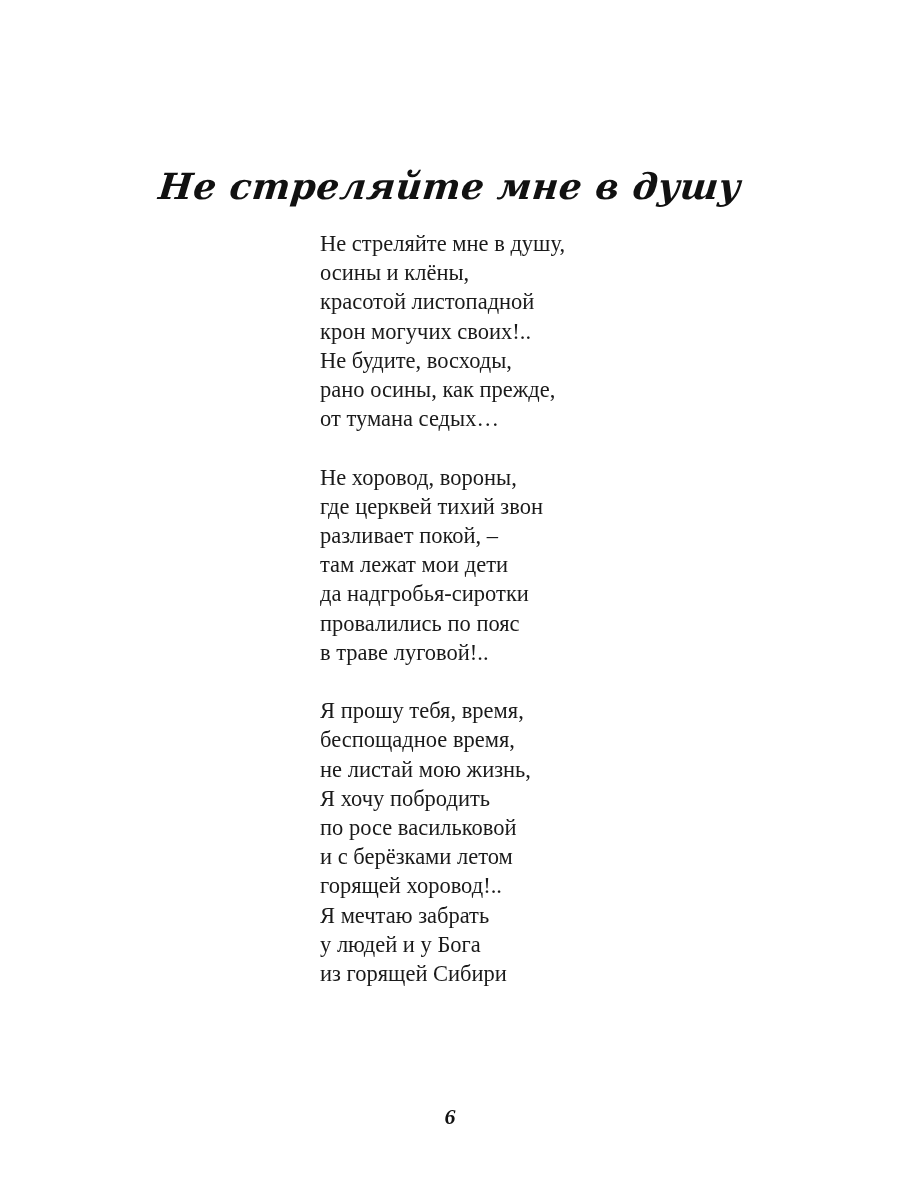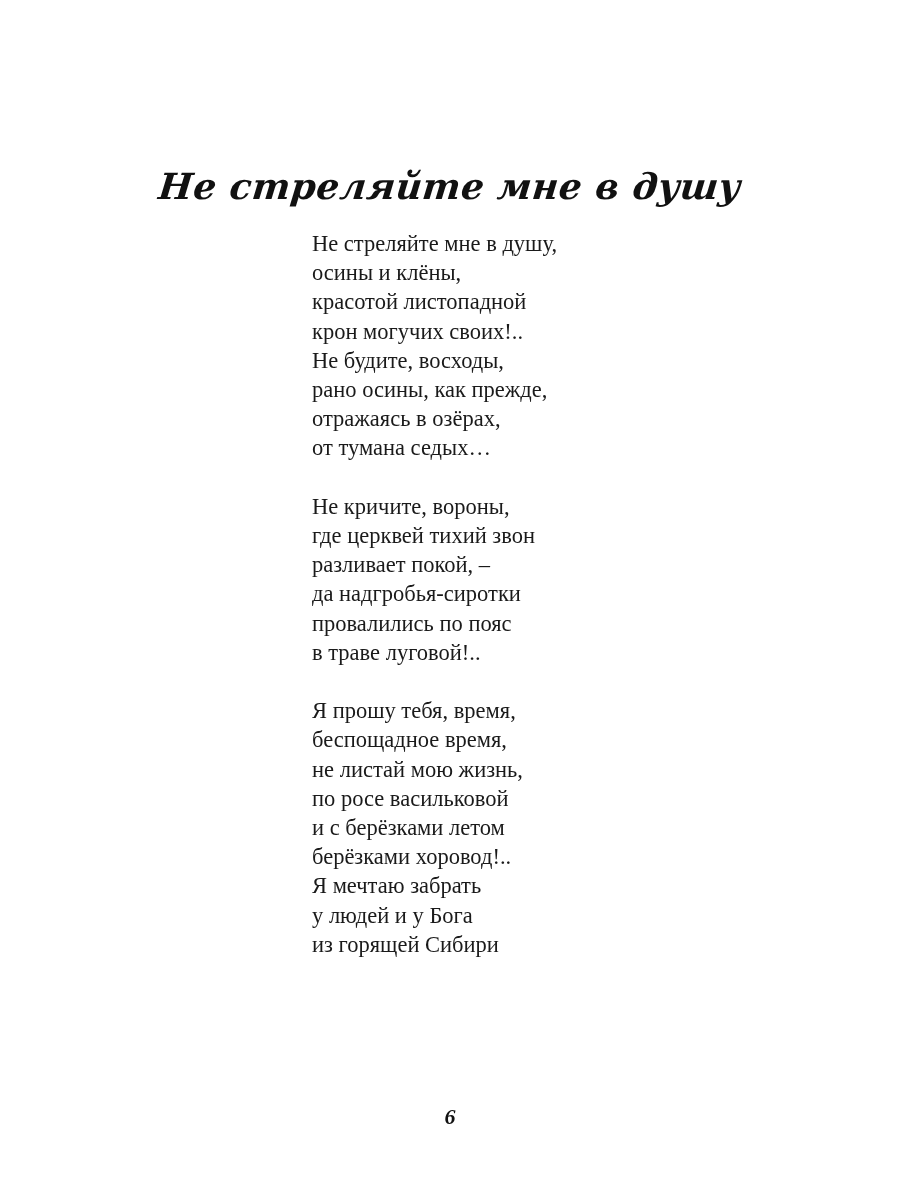--- a/index.html
+++ b/index.html
@@ -30,21 +30,21 @@
       font-style: italic;
       font-weight: bold;
       font-size: 36px;
       letter-spacing: 0.5px;
       color: #111111;
       line-height: 56px;
       transform: skewX(-6deg);
     }
     .poem {
       position: absolute;
-      left: 312px;
+      left: 320px;
       top: 229px;
       width: 400px;
       font-family: "Liberation Serif", serif;
       font-size: 22.5px;
       line-height: 29.2px;
       color: #1a1a1a;
     }
     .stanza {
       margin: 0 0 29.2px 0;
     }
@@ -73,40 +73,41 @@
   <h1 class="title" style="margin:0;">Не стреляйте мне в душу</h1>
 
   <div class="poem">
     <div class="stanza">
       <span class="line">Не стреляйте мне в душу,</span>
       <span class="line">осины и клёны,</span>
       <span class="line">красотой листопадной</span>
       <span class="line">крон могучих своих!..</span>
       <span class="line">Не будите, восходы,</span>
       <span class="line">рано осины, как прежде,</span>
-      <span class="line">отражаясь в озёрах,</span>
       <span class="line">от тумана седых…</span>
     </div>
 
     <div class="stanza">
-      <span class="line">Не кричите, вороны,</span>
+      <span class="line">Не хоровод, вороны,</span>
       <span class="line">где церквей тихий звон</span>
       <span class="line">разливает покой, –</span>
+      <span class="line">там лежат мои дети</span>
       <span class="line">да надгробья-сиротки</span>
       <span class="line">провалились по пояс</span>
       <span class="line">в траве луговой!..</span>
     </div>
 
     <div class="stanza">
       <span class="line">Я прошу тебя, время,</span>
       <span class="line">беспощадное время,</span>
       <span class="line">не листай мою жизнь,</span>
+      <span class="line">Я хочу побродить</span>
       <span class="line">по росе васильковой</span>
       <span class="line">и с берёзками летом</span>
-      <span class="line">берёзками хоровод!..</span>
+      <span class="line">горящей хоровод!..</span>
       <span class="line">Я мечтаю забрать</span>
       <span class="line">у людей и у Бога</span>
       <span class="line">из горящей Сибири</span>
     </div>
   </div>
 
   <div class="page-number">6</div>
 </div>
 
 </body></html>

